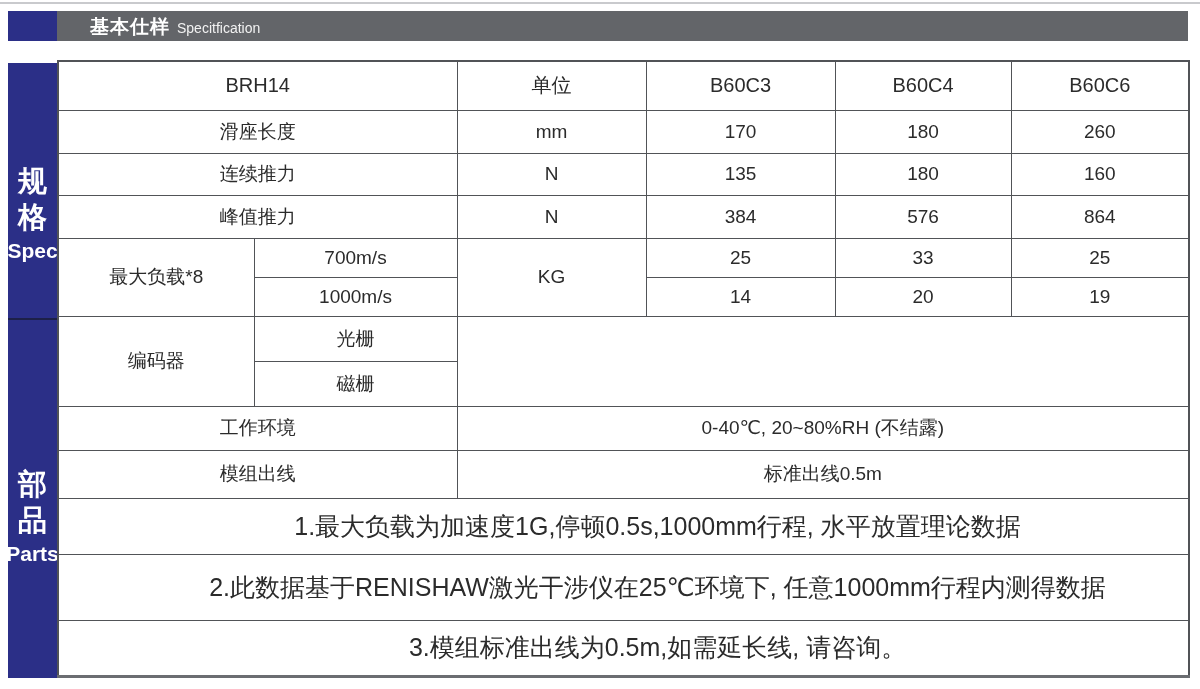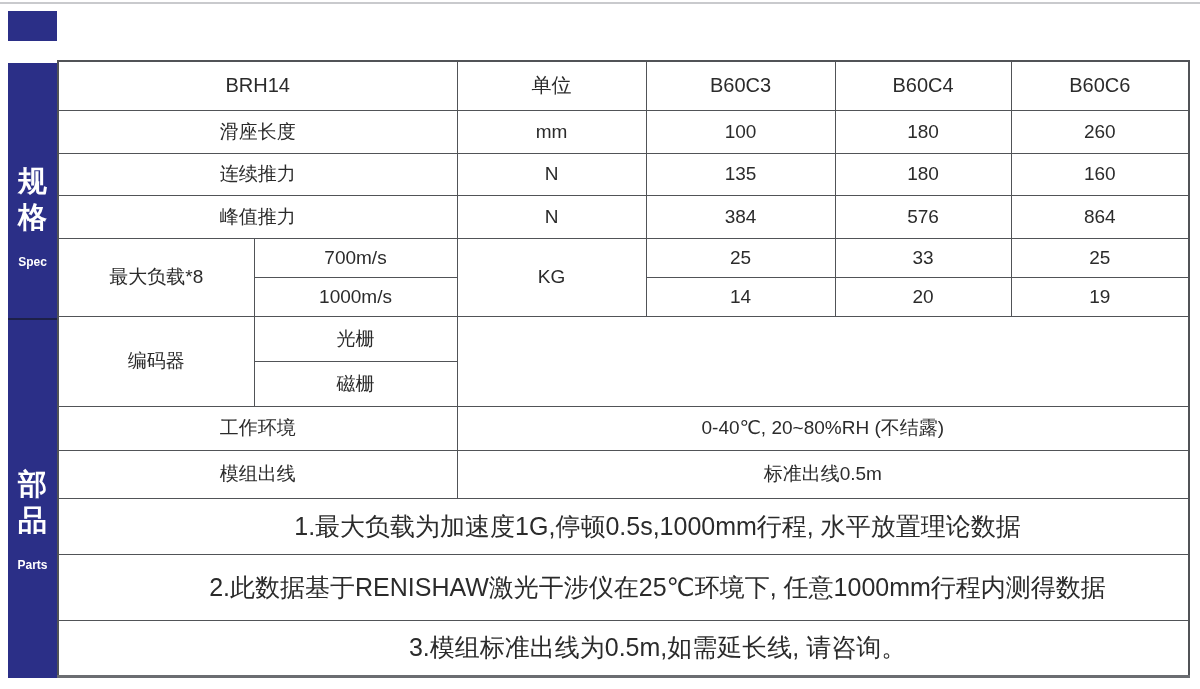--- a/index.html
+++ b/index.html
@@ -26,21 +26,21 @@
   .title-en { color:#f2f2f2; font-size:14px; margin-left:7px; }
   
   .sidebar-block {
     position:absolute; left:8px; width:49px; background:#2b2f87;
     display:flex; flex-direction:column; align-items:center;
     box-sizing:border-box; color:#ffffff;
   }
   .sidebar-spec  { top:63px;  height:255px; padding-top:100px; }
   .sidebar-parts { top:318px; height:360px; padding-top:146px; border-top:2px solid #1d2048; }
   .sidebar-zh { font-size:29px; font-weight:bold; line-height:36px; }
-  .sidebar-en { font-size:12px; font-weight:bold; margin-top:20px; }
+  .sidebar-en { font-size:21px; font-weight:bold; margin-top:4px; }
   
   table.spec {
     position:absolute; left:57px; top:60px; width:1131px;
     border-collapse:collapse; table-layout:fixed;
     border:2px solid #515357; border-bottom:3px solid #6b6d71;
     font-size:19px;
   }
   table.spec td {
     border:1px solid #515357; text-align:center; vertical-align:middle;
     padding:0; overflow:hidden; white-space:nowrap;
@@ -53,20 +53,24 @@
   .hdr { font-size:20px; }
 </style>
 </head>
 <body>
 
 <div class="page">
 
   <div class="top-hairline"></div>
 
   <div class="header-square"></div>
+  <div class="header-bar">
+    <span class="title-zh">基本仕样</span>
+    <span class="title-en">Specitfication</span>
+  </div>
 
   <div class="sidebar-block sidebar-spec">
     <span class="sidebar-zh">规</span>
     <span class="sidebar-zh">格</span>
     <span class="sidebar-en">Spec</span>
   </div>
 
   <div class="sidebar-block sidebar-parts">
     <span class="sidebar-zh">部</span>
     <span class="sidebar-zh">品</span>
@@ -86,21 +90,21 @@
       <tr style="height:49px">
         <td colspan="2" class="hdr">BRH14</td>
         <td class="hdr">单位</td>
         <td class="hdr">B60C3</td>
         <td class="hdr">B60C4</td>
         <td class="hdr">B60C6</td>
       </tr>
       <tr style="height:43px">
         <td colspan="2">滑座长度</td>
         <td>mm</td>
-        <td>100</td>
+        <td>170</td>
         <td>180</td>
         <td>260</td>
       </tr>
       <tr style="height:42px">
         <td colspan="2">连续推力</td>
         <td>N</td>
         <td>135</td>
         <td>180</td>
         <td>160</td>
       </tr>

